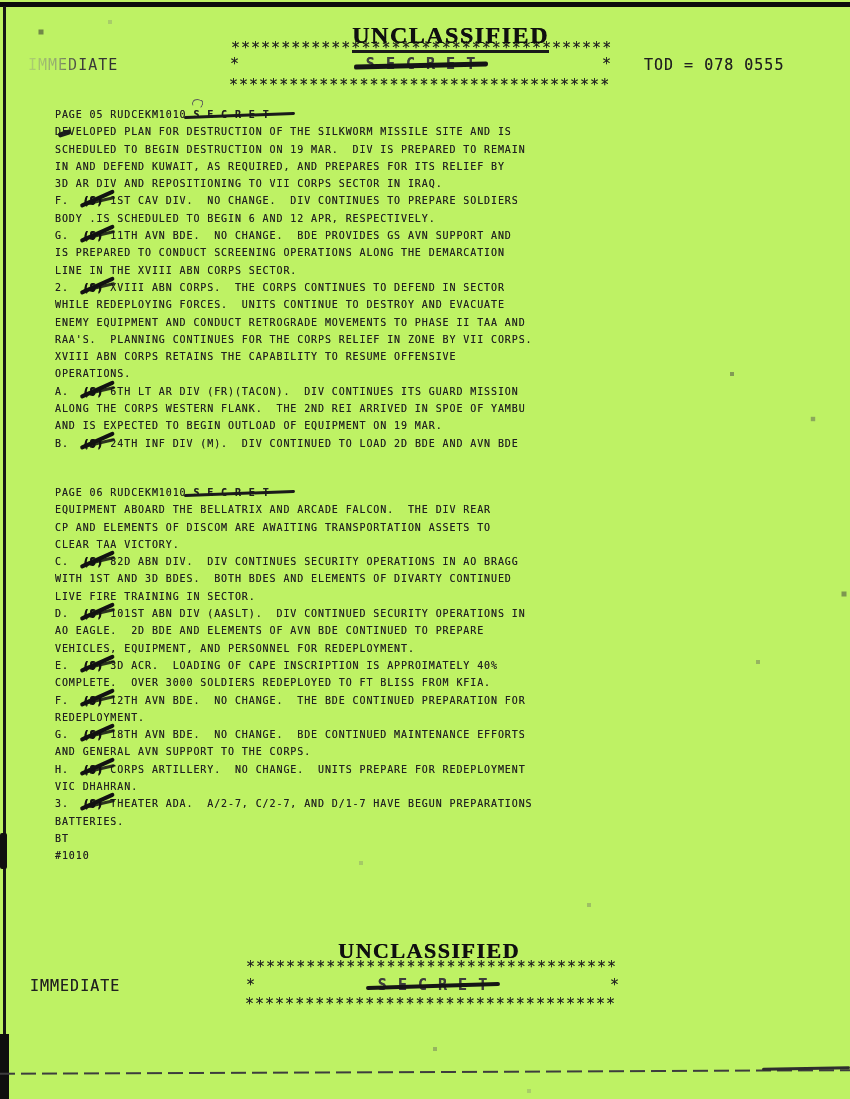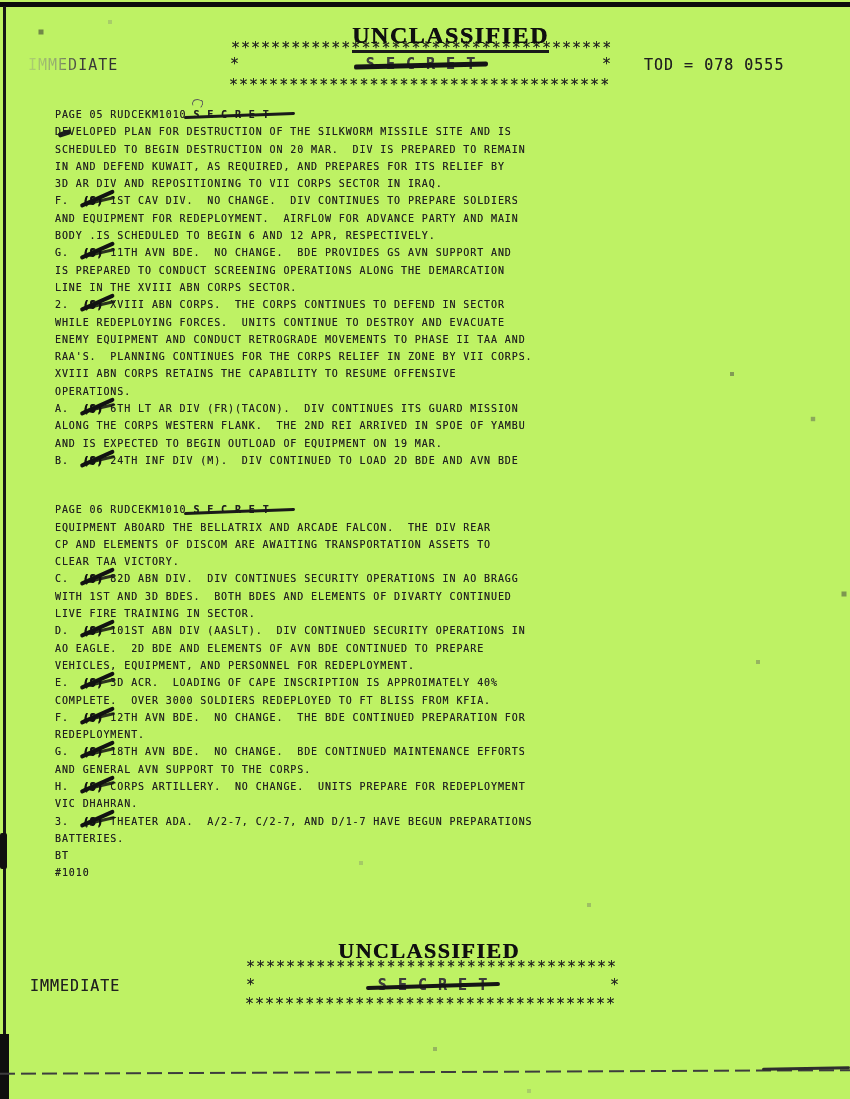--- a/index.html
+++ b/index.html
@@ -101,25 +101,24 @@
       <span>*</span>
     </div>
     <div class="mono" style="left:644px;top:56px;">TOD = 078 0555</div>
     <div class="mono" style="left:229px;top:76px;">**************************************</div>
   </div>
 
   <div class="doc">
     <div class="doc-line page-header"><span>PAGE 05 RUDCEKM1010 </span><span class="struck header-struck">S E C R E T</span></div>
     <div>
         <div class="doc-line">DEVELOPED PLAN FOR DESTRUCTION OF THE SILKWORM MISSILE SITE AND IS</div>
-        <div class="doc-line">SCHEDULED TO BEGIN DESTRUCTION ON 20 MAR.  DIV IS PREPARED TO REMAIN</div>
+        <div class="doc-line">SCHEDULED TO BEGIN DESTRUCTION ON 19 MAR.  DIV IS PREPARED TO REMAIN</div>
         <div class="doc-line">IN AND DEFEND KUWAIT, AS REQUIRED, AND PREPARES FOR ITS RELIEF BY</div>
         <div class="doc-line">3D AR DIV AND REPOSITIONING TO VII CORPS SECTOR IN IRAQ.</div>
         <div class="doc-line">F.  <span class="smark">(S)</span> 1ST CAV DIV.  NO CHANGE.  DIV CONTINUES TO PREPARE SOLDIERS</div>
-        <div class="doc-line">AND EQUIPMENT FOR REDEPLOYMENT.  AIRFLOW FOR ADVANCE PARTY AND MAIN</div>
         <div class="doc-line">BODY .IS SCHEDULED TO BEGIN 6 AND 12 APR, RESPECTIVELY.</div>
         <div class="doc-line">G.  <span class="smark">(S)</span> 11TH AVN BDE.  NO CHANGE.  BDE PROVIDES GS AVN SUPPORT AND</div>
         <div class="doc-line">IS PREPARED TO CONDUCT SCREENING OPERATIONS ALONG THE DEMARCATION</div>
         <div class="doc-line">LINE IN THE XVIII ABN CORPS SECTOR.</div>
         <div class="doc-line">2.  <span class="smark">(S)</span> XVIII ABN CORPS.  THE CORPS CONTINUES TO DEFEND IN SECTOR</div>
         <div class="doc-line">WHILE REDEPLOYING FORCES.  UNITS CONTINUE TO DESTROY AND EVACUATE</div>
         <div class="doc-line">ENEMY EQUIPMENT AND CONDUCT RETROGRADE MOVEMENTS TO PHASE II TAA AND</div>
         <div class="doc-line">RAA'S.  PLANNING CONTINUES FOR THE CORPS RELIEF IN ZONE BY VII CORPS.</div>
         <div class="doc-line">XVIII ABN CORPS RETAINS THE CAPABILITY TO RESUME OFFENSIVE</div>
         <div class="doc-line">OPERATIONS.</div>

